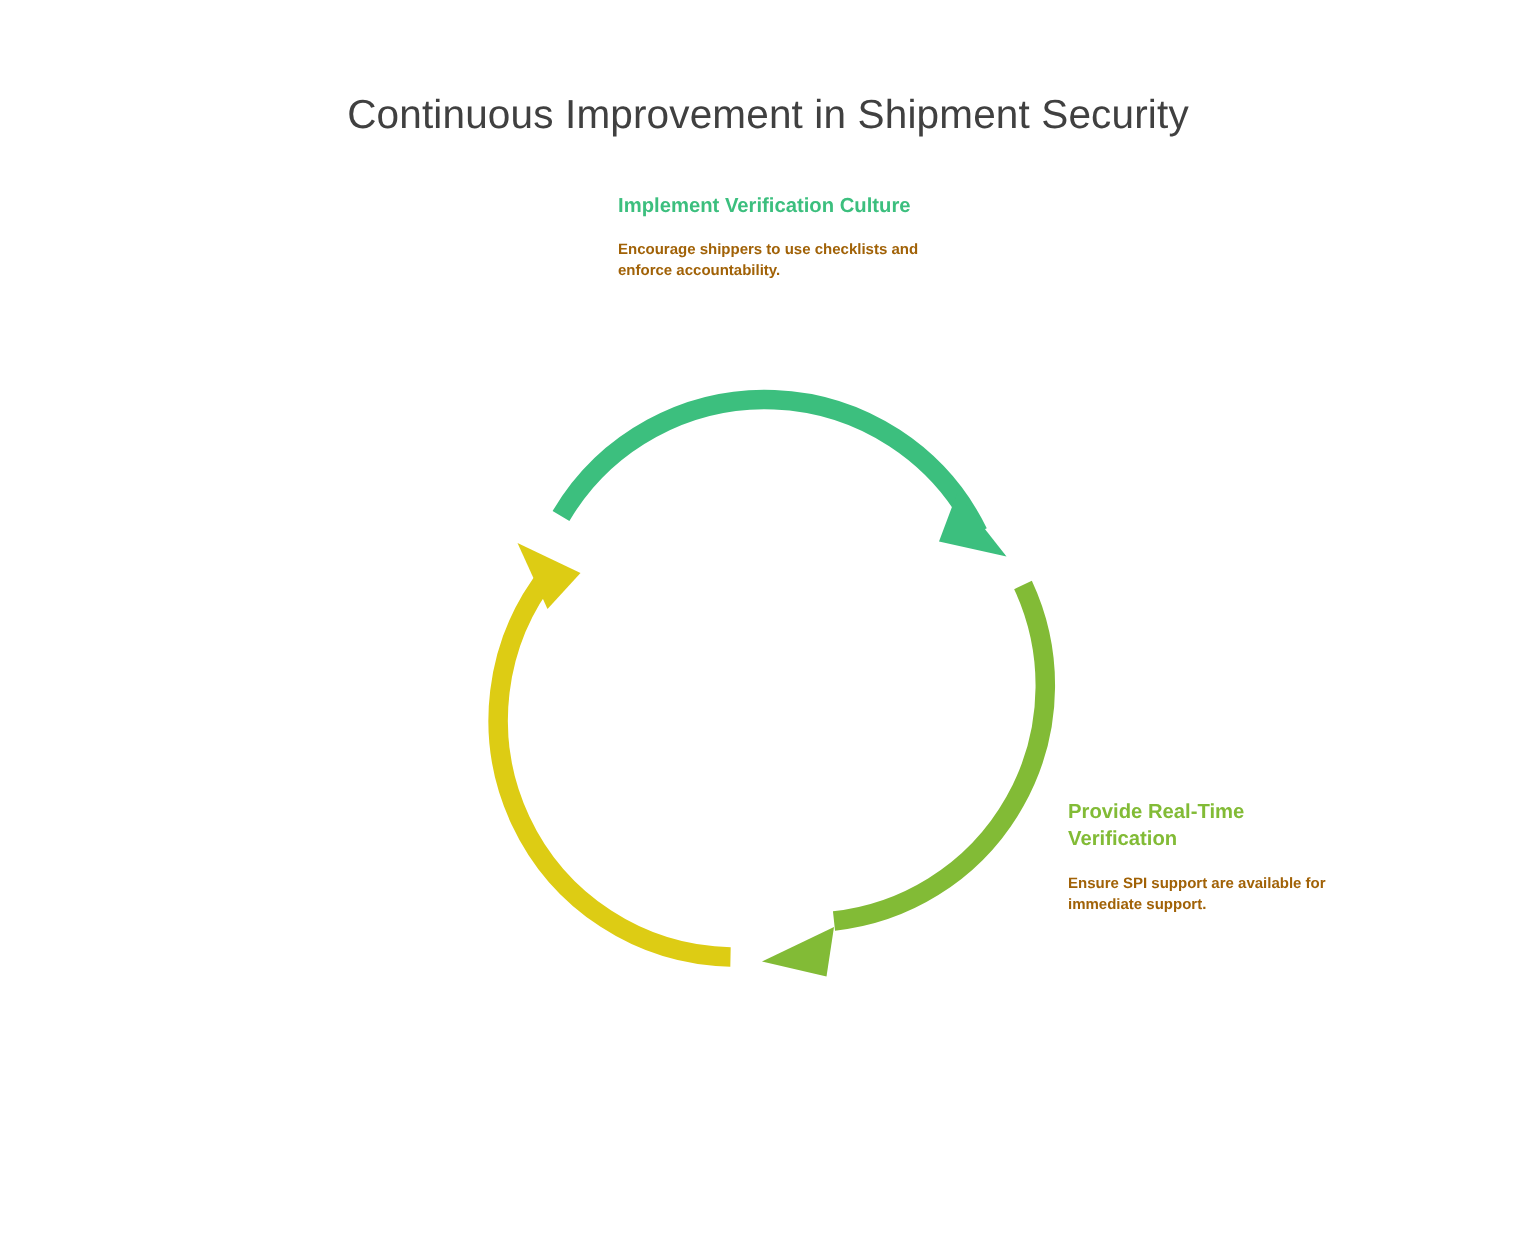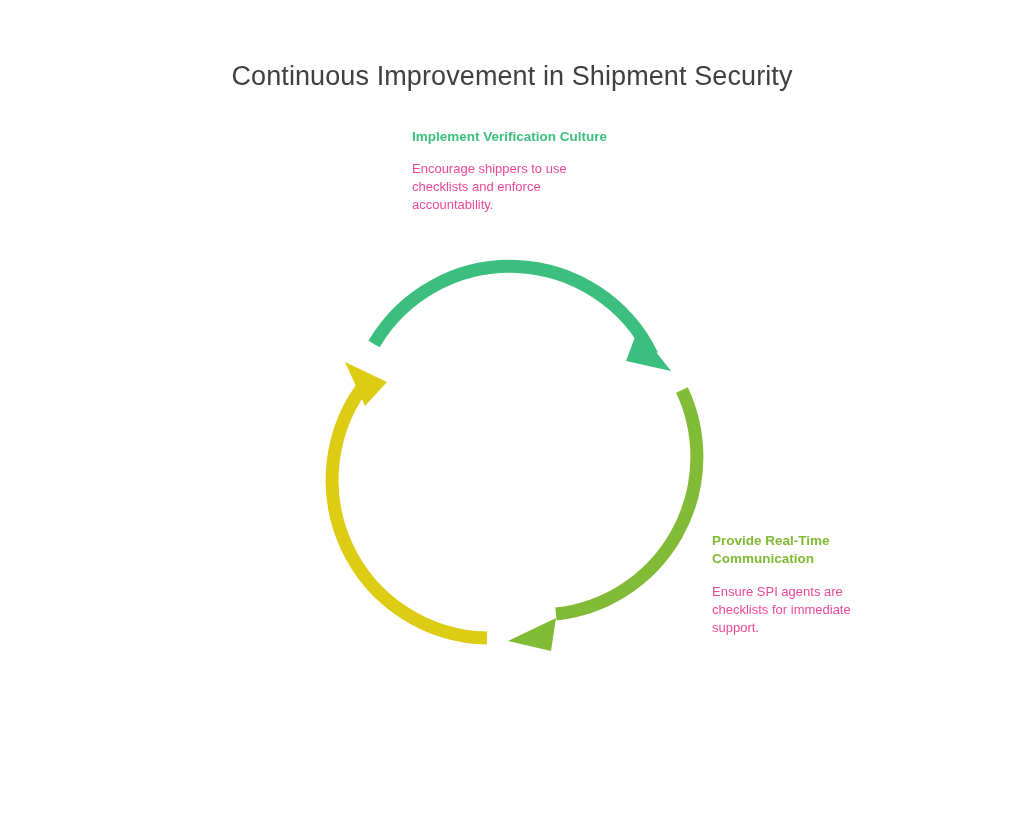--- a/index.html
+++ b/index.html
@@ -53,23 +53,23 @@
   .node {
     position: absolute;
   }
   .node-title {
     font-size: 13.5px;
     font-weight: bold;
     line-height: 1.36;
     margin: 0 0 14px 0;
   }
   .node-desc {
-    font-size: 13px;
-    font-weight: 400;
-    color: #ec4899;
+    font-size: 10px;
+    font-weight: 700;
+    color: #a16207;
     line-height: 1.38;
     margin: 0;
   }
 
   .node-top {
     left: 412px;
     top: 128px;
     width: 204px;
   }
   .node-right {
@@ -115,20 +115,20 @@
       </g>
     </svg>
   </div>
 
   <div class="node node-top">
     <div class="node-title" style="color:#3cbf7e">Implement Verification Culture</div>
     <div class="node-desc">Encourage shippers to use checklists and enforce accountability.</div>
   </div>
 
   <div class="node node-right">
-    <div class="node-title" style="color:#82bb36">Provide Real-Time Communication</div>
-    <div class="node-desc">Ensure SPI agents are checklists for immediate support.</div>
+    <div class="node-title" style="color:#82bb36">Provide Real-Time Verification</div>
+    <div class="node-desc">Ensure SPI support are available for immediate support.</div>
   </div>
 
   <div class="node node-left">
   </div>
 
 </div>
 
 </body></html>

